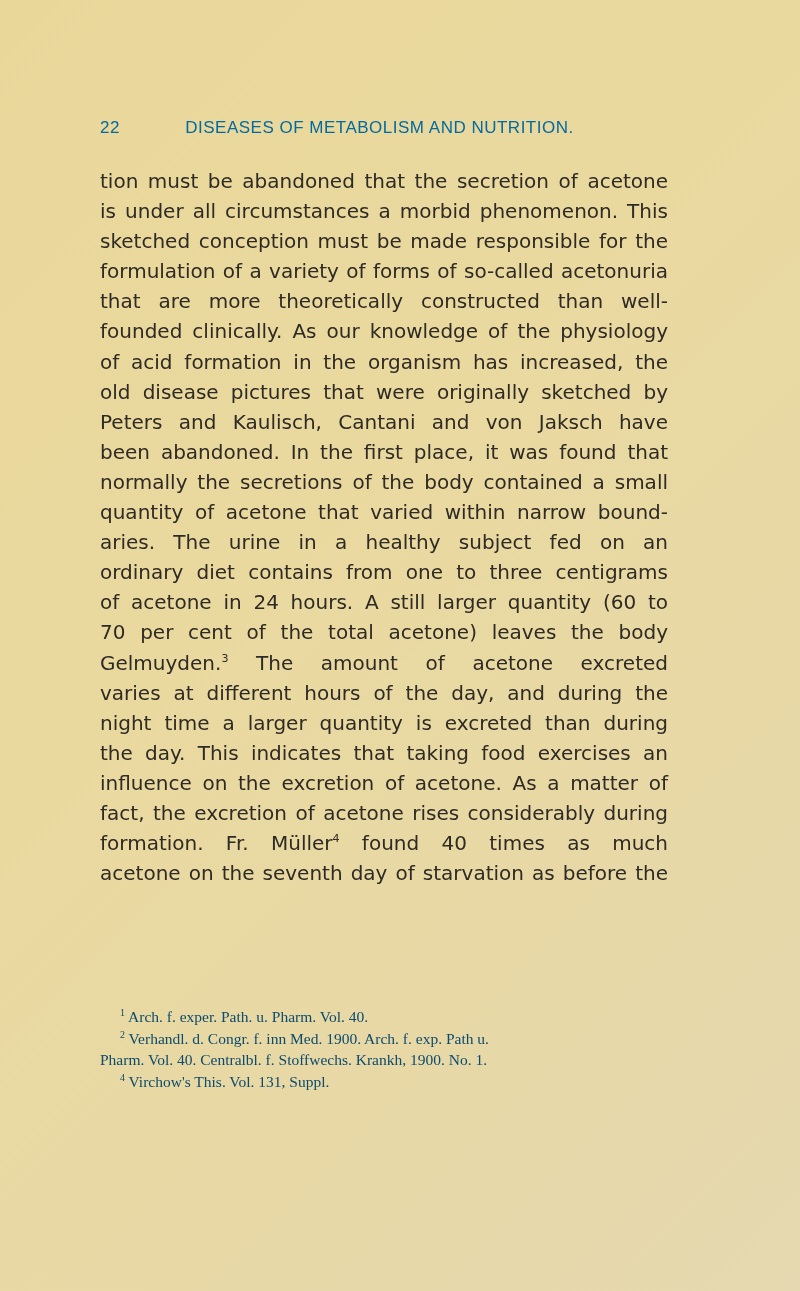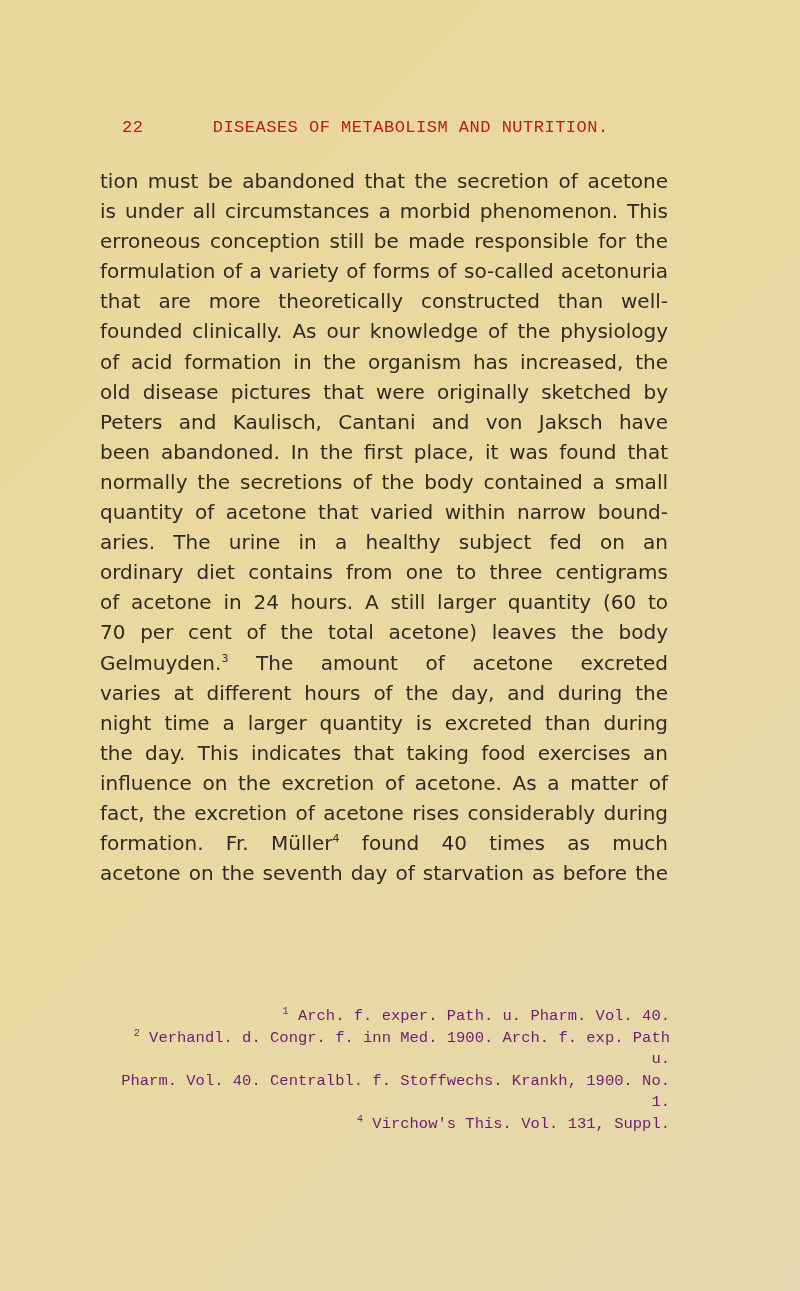--- a/index.html
+++ b/index.html
@@ -6,56 +6,56 @@
   body {
     width: 800px; height: 1291px; overflow: hidden;
     background: linear-gradient(135deg, #e9d79a 0%, #ead99f 40%, #e7d8a6 70%, #e6d8b0 100%);
     font-family: "DejaVu Serif", "Liberation Serif", serif;
     color: #2f2a22;
     position: relative;
   }
   .page { position: absolute; left: 0; top: 0; width: 800px; height: 1291px; }
   .running-head {
     position: absolute; top: 118px; left: 100px; width: 520px;
-    font-family: Liberation Mono, monospace;
-    font-size: 17px; letter-spacing: 0.5px; color: #b91c1c; margin-left: 22px;
+    font-family: Liberation Sans, sans-serif;
+    font-size: 17px; letter-spacing: 0.5px; color: #0369a1;
   }
   .running-head .pagenum { display: inline-block; width: 80px; }
   .running-head .title { display: inline-block; }
   .body-text {
     position: absolute; left: 100px; top: 166px; width: 568px;
     font-family: "DejaVu Sans", sans-serif;
     font-size: 20px; line-height: 30.1px; text-align: justify;
     color: #2e2a24;
   }
   .line { display: block; text-align: justify; text-align-last: justify; white-space: nowrap; }
   .line.last { text-align-last: justify; }
   sup { font-size: 11px; vertical-align: 8px; line-height: 0; }
   .footnotes {
     position: absolute; left: 100px; top: 1006px; width: 570px;
-    font-family: Liberation Mono, monospace;
-    font-size: 15.5px; line-height: 21.5px; color: #701a75; text-align: right;
+    font-family: Liberation Serif, serif;
+    font-size: 15.5px; line-height: 21.5px; color: #0c4a6e;
   }
   .fn { display: block; }
   .fn.indent { padding-left: 20px; }
   .fn sup { font-size: 10px; vertical-align: 6px; }
 </style>
 </head>
 <body>
 
 <div class="page">
   <div class="running-head">
     <span class="pagenum">22</span>
     <span class="title">DISEASES OF METABOLISM AND NUTRITION.</span>
   </div>
 
   <div class="body-text">
     <span class="line">tion must be abandoned that the secretion of acetone</span>
     <span class="line">is under all circumstances a morbid phenomenon. This</span>
-    <span class="line">erroneous conception still be made responsible for the</span>
+    <span class="line">sketched conception must be made responsible for the</span>
     <span class="line">formulation of a variety of forms of so-called acetonuria</span>
     <span class="line">that are more theoretically constructed than well-</span>
     <span class="line">founded clinically. As our knowledge of the physiology</span>
     <span class="line">of acid formation in the organism has increased, the</span>
     <span class="line">old disease pictures that were originally sketched by</span>
     <span class="line">Peters and Kaulisch, Cantani and von Jaksch have</span>
     <span class="line">been abandoned. In the first place, it was found that</span>
     <span class="line">normally the secretions of the body contained a small</span>
     <span class="line">quantity of acetone that varied within narrow bound-</span>
     <span class="line">aries. The urine in a healthy subject fed on an</span>

